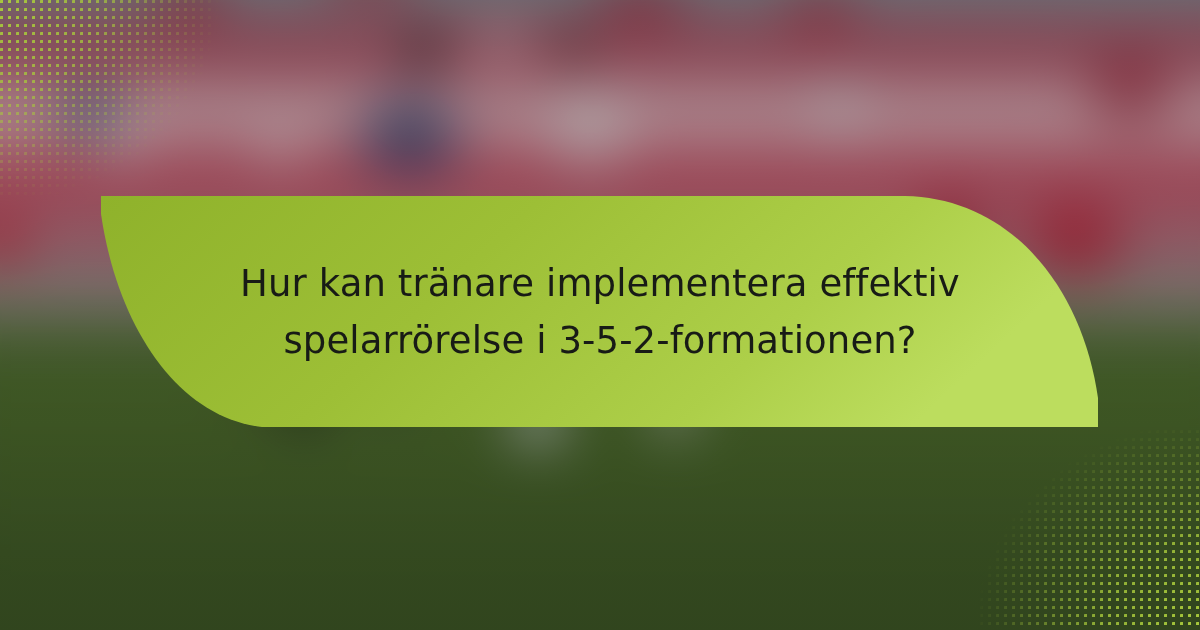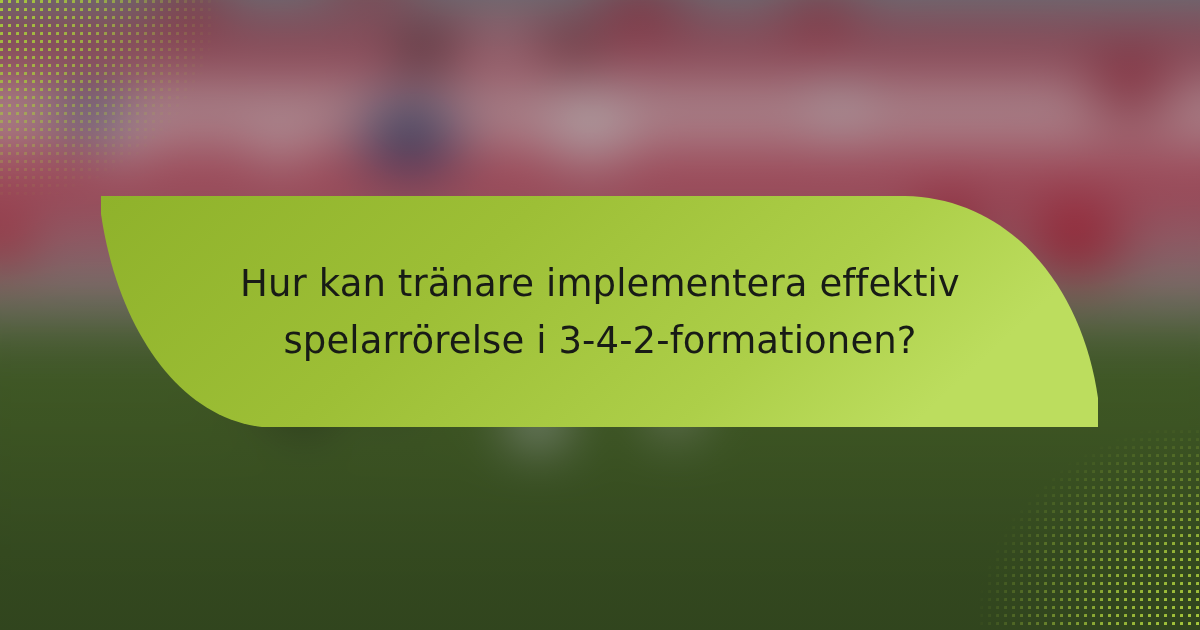--- a/index.html
+++ b/index.html
@@ -178,17 +178,17 @@
                L 905,196
                C 1010,198 1082,286 1098,398
                L 1098,427
                L 262,427
                C 180,418 118,330 101,214
                Z" fill="url(#limeGrad)"></path>
     </svg>
 
     <div class="card-text">
       <span class="ln">Hur kan tränare implementera effektiv</span>
-      <span class="ln">spelarrörelse i 3-4-2-formationen?</span>
+      <span class="ln">spelarrörelse i 3-5-2-formationen?</span>
     </div>
   </div>
 
 </div>
 
 </body></html>

